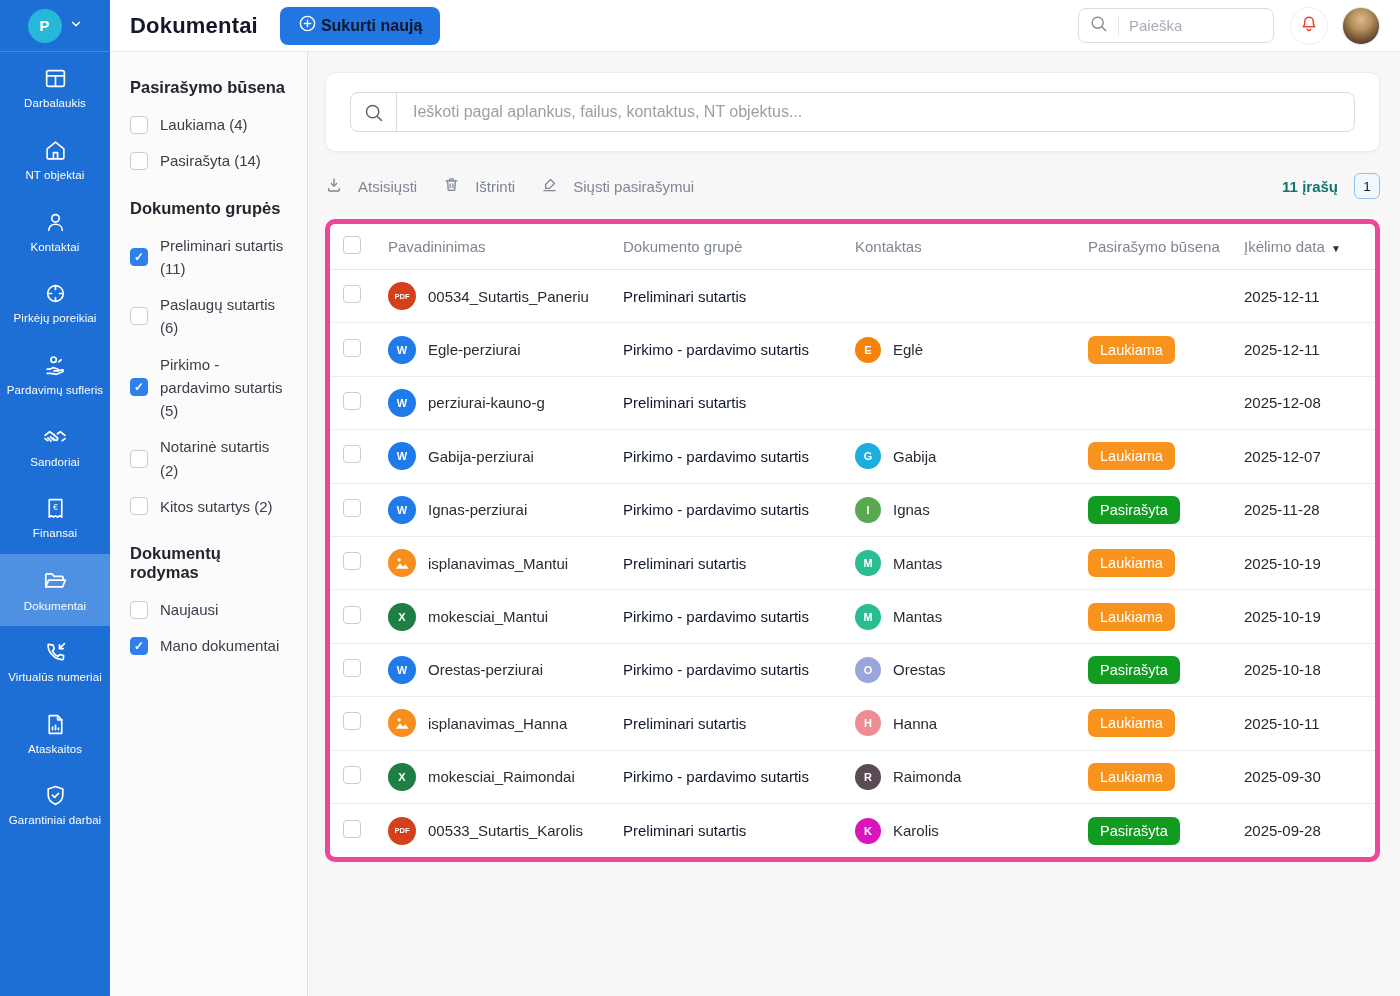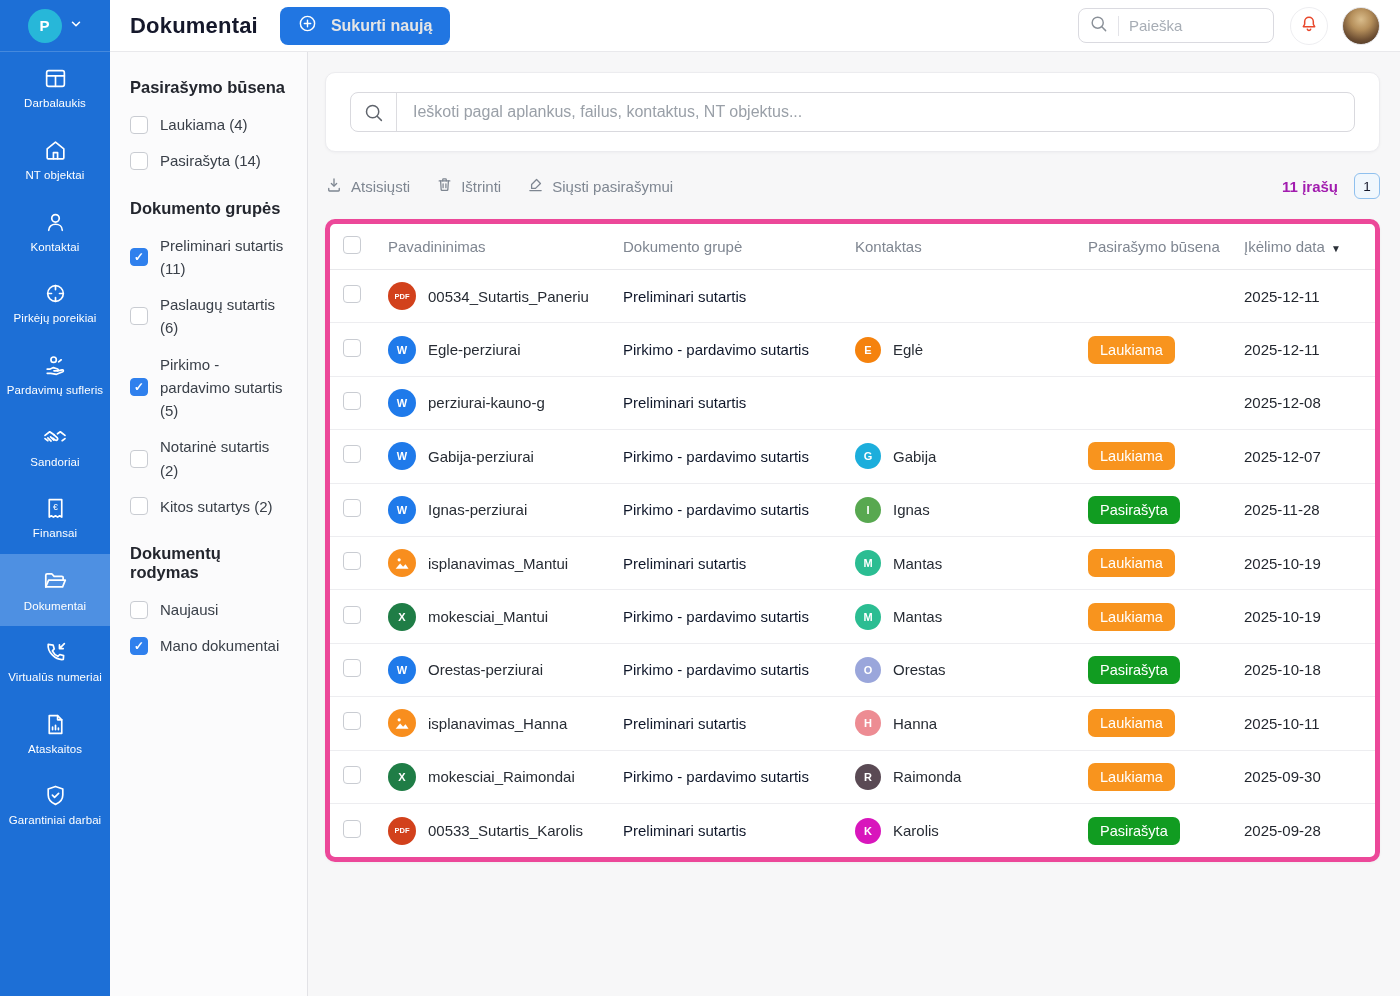--- a/index.html
+++ b/index.html
@@ -15,21 +15,21 @@
   .sb-top { height:52px; display:flex; align-items:center; justify-content:center; gap:7px; border-bottom:1px solid rgba(255,255,255,0.18); cursor:pointer; }
   .p-avatar { width:34px; height:34px; border-radius:50%; background:#27B7D9; color:#fff; font-weight:700; font-size:15px; display:flex; align-items:center; justify-content:center; }
   .sb-nav { display:flex; flex-direction:column; }
   .sb-item { height:71.7px; display:flex; flex-direction:column; align-items:center; justify-content:center; gap:6px; color:#fff; cursor:pointer; }
   .sb-item.active { background:#4E90E2; }
   .sb-item .lbl { font-size:11.5px; letter-spacing:.1px; white-space:nowrap; }
   .sb-item svg { display:block; }
 
   
   .page-title { font-size:22px; font-weight:800; color:#15182B; margin-right:22px; letter-spacing:.2px; }
-  .create-btn { display:flex; align-items:center; gap:14px; background:#2176E2; color:#e5e5e5; border:none; border-radius:8px; height:38px; padding:0 18px; font-size:16px; font-weight:700; font-family:inherit; cursor:pointer; }
+  .create-btn { display:flex; align-items:center; gap:4px; background:#2176E2; color:#0f172a; border:none; border-radius:8px; height:38px; padding:0 18px; font-size:16px; font-weight:700; font-family:inherit; cursor:pointer; }
   .tb-spacer { flex:1; }
   .tb-search { width:196px; height:35px; border:1px solid #DADAE0; border-radius:8px; background:#fff; display:flex; align-items:center; padding:0 10px; gap:10px; cursor:text; }
   .tb-search .vdiv { width:1px; height:20px; background:#E3E3E8; }
   .tb-search .ph { color:#A7ADB5; font-size:15px; }
   .bell-btn { width:38px; height:38px; border-radius:50%; border:1px solid #EEEEF1; background:#fff; display:flex; align-items:center; justify-content:center; margin-left:16px; cursor:pointer; }
   .avatar-photo { width:38px; height:38px; border-radius:50%; margin-left:14px; cursor:pointer;
     background: radial-gradient(circle at 50% 32%, #D9BC8B 0%, #B6905C 34%, #6E4F33 68%, #3B2A1C 100%); border:1px solid #E4E4E8; }
 
   
   .f-title { font-size:16.5px; font-weight:700; color:#23262E; margin-bottom:16px; }
@@ -40,22 +40,22 @@
   .checkbox.checked::after { content:"✓"; color:#fff; font-size:12px; font-weight:700; line-height:1; }
 
   
   .search-card { background:#fff; border:1px solid #ECECEF; border-radius:10px; height:80px; display:flex; align-items:center; padding:0 24px; box-shadow:0 1px 3px rgba(20,20,40,.04); }
   .search-input { flex:1; height:40px; border:1px solid #D9D9DE; border-radius:8px; display:flex; align-items:center; background:#fff; cursor:text; }
   .search-input .sicon { width:46px; height:100%; display:flex; align-items:center; justify-content:center; border-right:1px solid #DCDCE0; }
   .search-input .ph { padding-left:16px; color:#9AA0A8; font-size:16px; }
 
   
   .toolbar { display:flex; align-items:center; margin-top:22px; height:24px; }
-  .tool-btn { display:flex; align-items:center; gap:8px; background:none; border:none; color:#7E8691; font-size:15px; font-family:inherit; cursor:pointer; margin-right:26px; padding:0; }
-  .records { font-size:15px; font-weight:700; color:#a21caf; margin-right:16px; }
+  .tool-btn { display:flex; align-items:center; gap:15px; background:none; border:none; color:#7E8691; font-size:15px; font-family:inherit; cursor:pointer; margin-right:26px; padding:0; }
+  .records { font-size:15px; font-weight:700; color:#0f766e; margin-right:16px; }
   .page-btn { width:26px; height:26px; border:1px solid #8FC0EE; background:#F0F7FD; border-radius:6px; color:#15182B; font-size:13.5px; font-family:inherit; cursor:pointer; }
 
   
   .table-card { background:#fff; border:5px solid #ec4899; border-radius:10px; margin-top:21px; box-shadow:0 1px 3px rgba(20,20,40,.04); overflow:hidden; }
   .trow { display:grid; grid-template-columns:58px 235px 232px 233px 156px 1fr; align-items:center; }
   .thead { height:46px; color:#7F8691; font-size:15px; border-bottom:1px solid #E8E8EB; }
   .thead .cbcell { padding-left:13px; }
   .tbody .trow { height:53.4px; border-bottom:1px solid #EDEDF0; }
   .tbody .trow:last-child { border-bottom:none; }
   .cbcell { padding-left:13px; }

